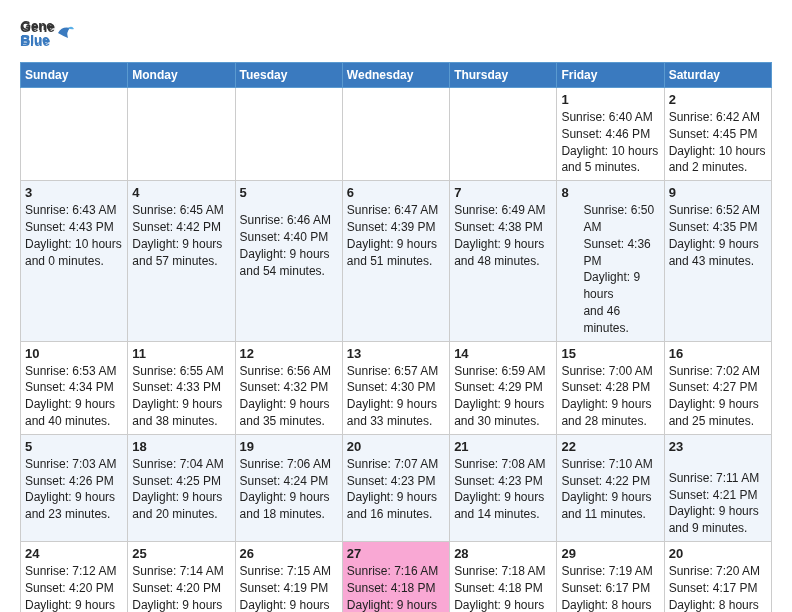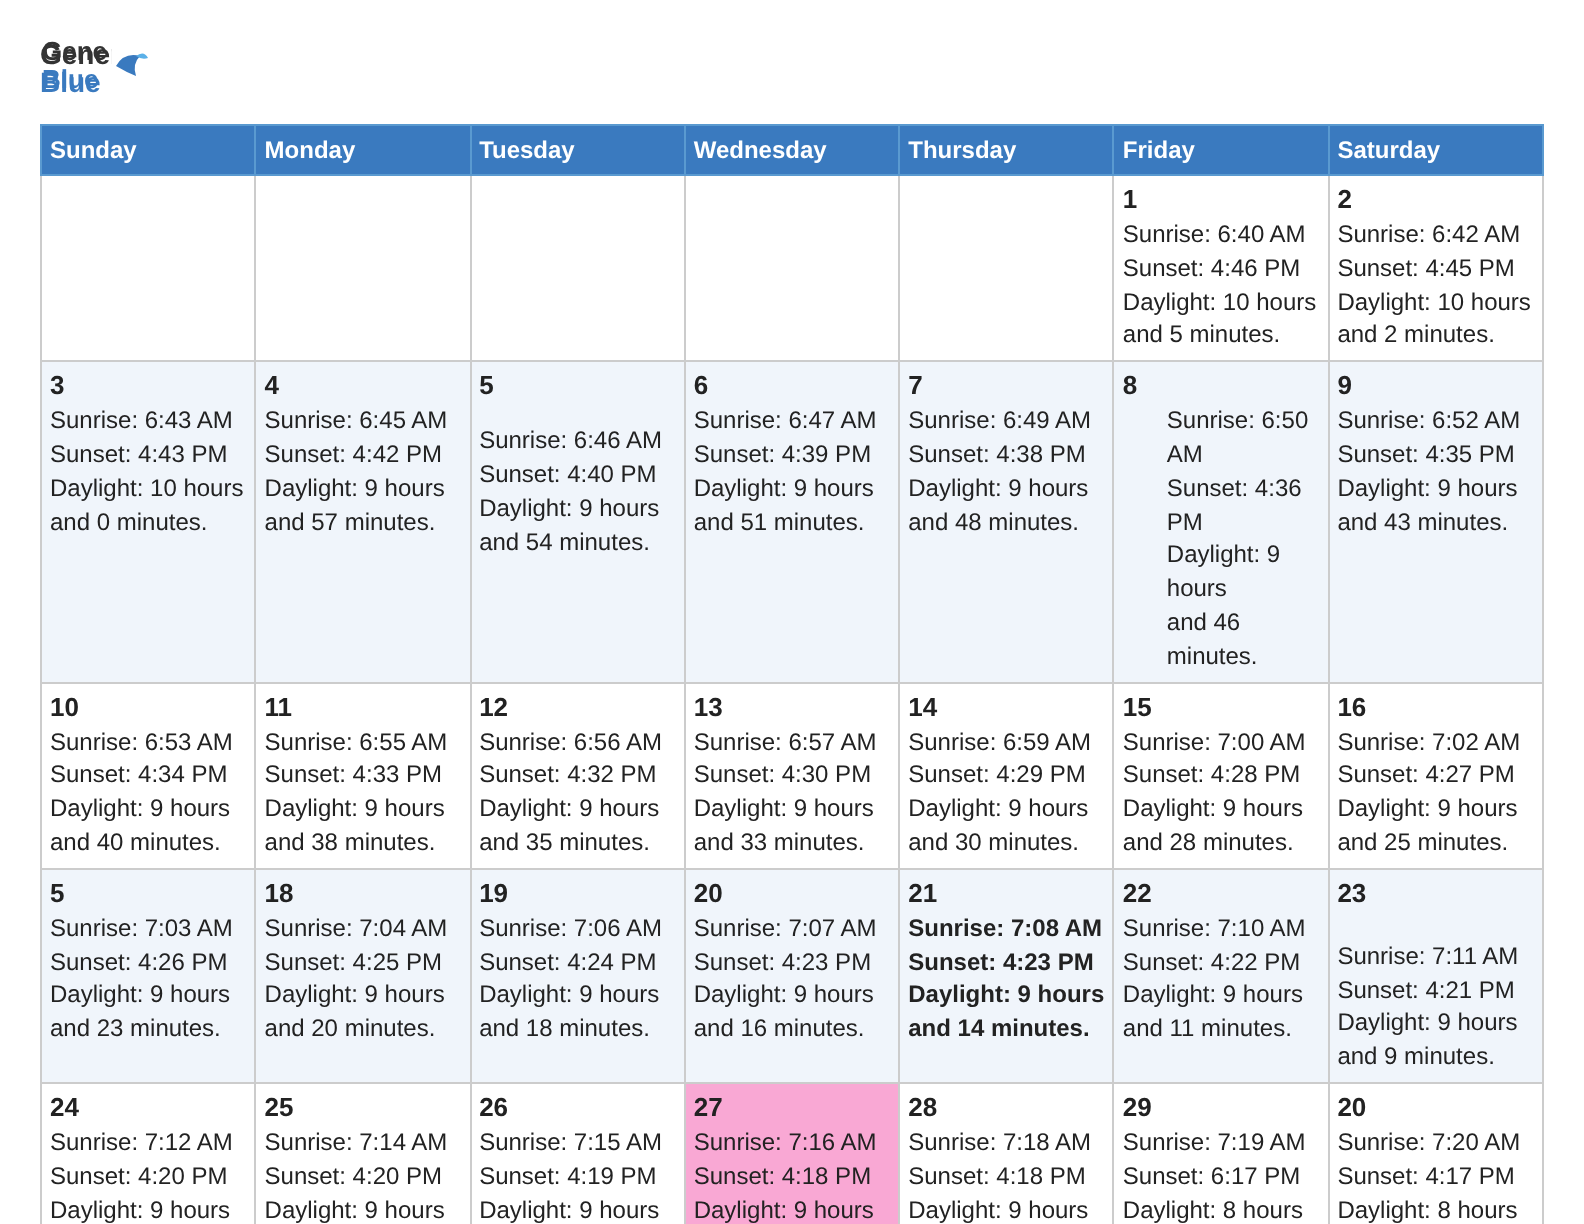--- a/index.html
+++ b/index.html
@@ -256,21 +256,21 @@
           </td>
           <td style="background: rgb(240, 245, 251);">
             <span class="day-num">20</span>
             <div class="day-info" style="white-space: pre-line;">Sunrise: 7:07 AM
 Sunset: 4:23 PM
 Daylight: 9 hours
 and 16 minutes.</div>
           </td>
           <td style="background: rgb(240, 245, 251);">
             <span class="day-num">21</span>
-            <div class="day-info" style="white-space: pre-line; font-weight: bold;">Sunrise: 7:08 AM
+            <div class="day-info" style="white-space: pre-line;">Sunrise: 7:08 AM
 Sunset: 4:23 PM
 Daylight: 9 hours
 and 14 minutes.</div>
           </td>
           <td style="background: rgb(240, 245, 251);">
             <span class="day-num">22</span>
             <div class="day-info" style="white-space: pre-line;">Sunrise: 7:10 AM
 Sunset: 4:22 PM
 Daylight: 9 hours
 and 11 minutes.</div>

